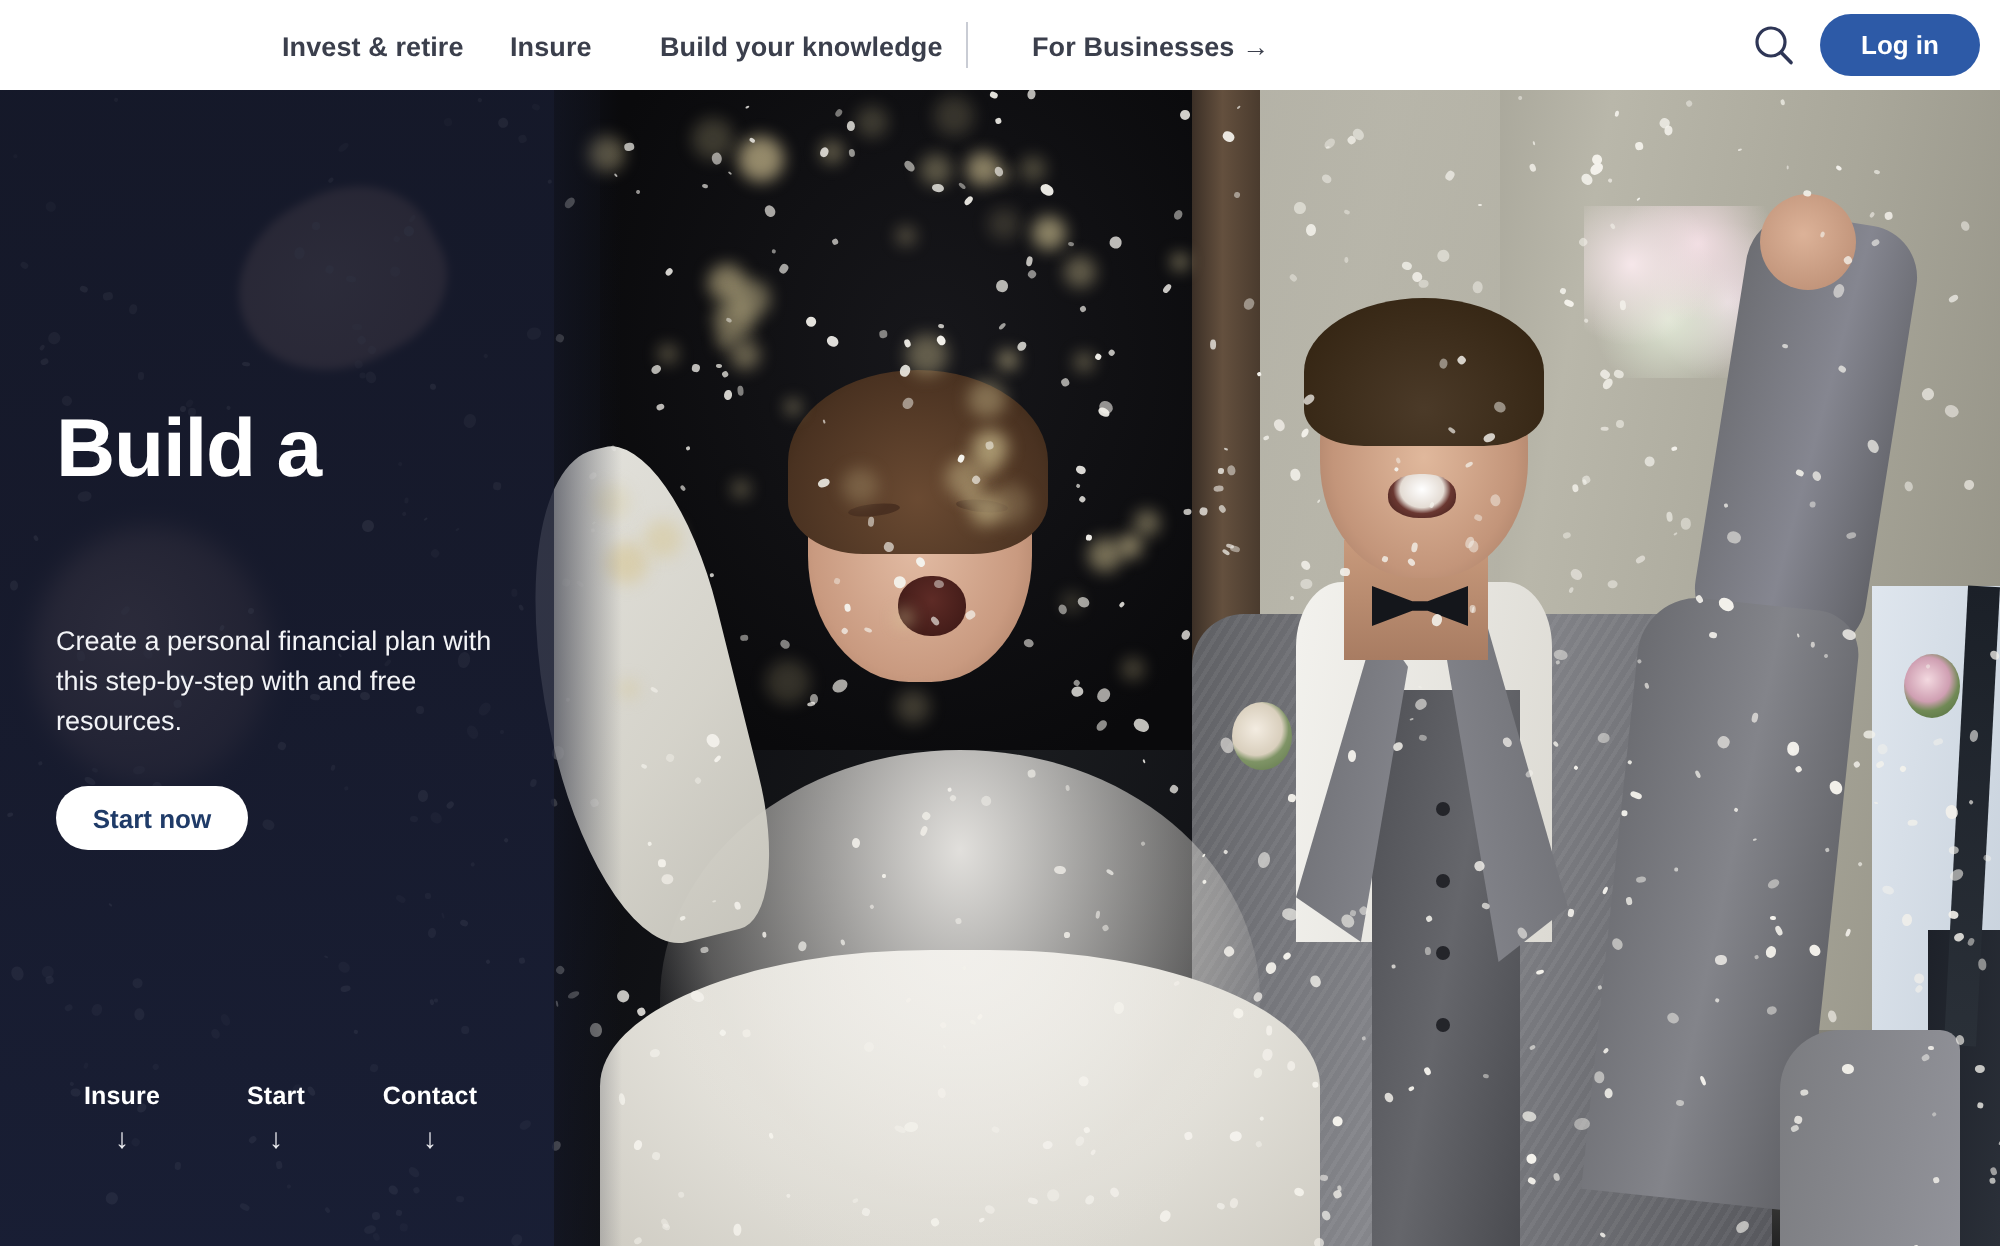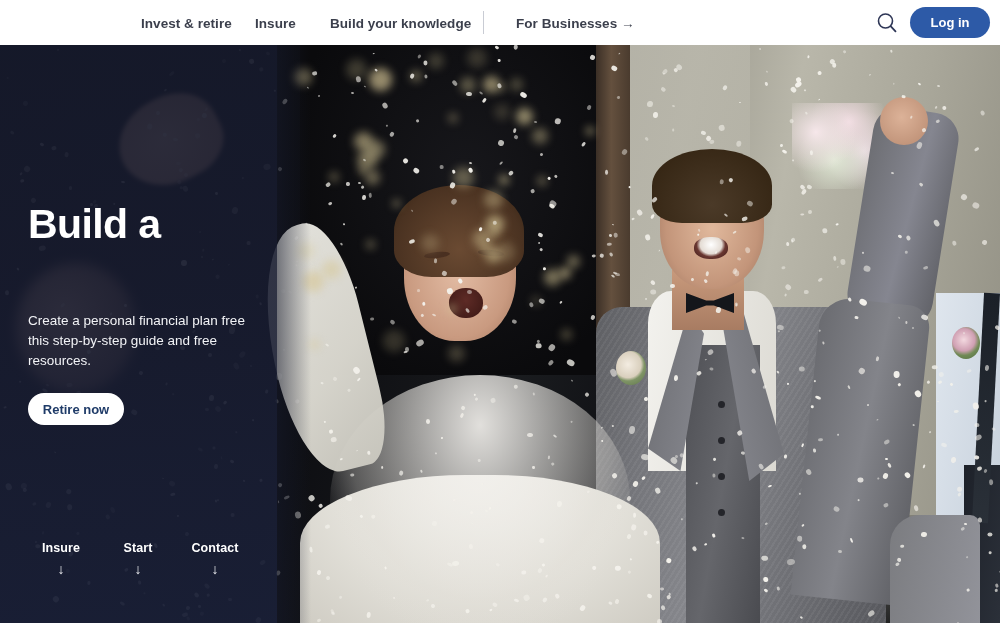--- a/index.html
+++ b/index.html
@@ -1100,22 +1100,22 @@
     </div>
 
     <div id="hero-overlay"></div>
     <div id="hero-overlay-fade"></div>
 
     <div id="hero-content">
       <h1 id="hero-title">
         <span>Build a</span><br>
         <br>
       </h1>
-      <p id="hero-sub">Create a personal financial plan free this step-by-step guide and free resources.</p>
-      <button id="start-btn">Retire now</button>
+      <p id="hero-sub">Create a personal financial plan with this step-by-step with and free resources.</p>
+      <button id="start-btn">Start now</button>
     </div>
 
     <div id="quick-links">
       <div class="quick-link" id="ql-0">
         <div class="ql-label">Insure</div>
         <span class="ql-arrow">↓</span>
       </div>
       <div class="quick-link" id="ql-1">
         <div class="ql-label">Start</div>
         <span class="ql-arrow">↓</span>

